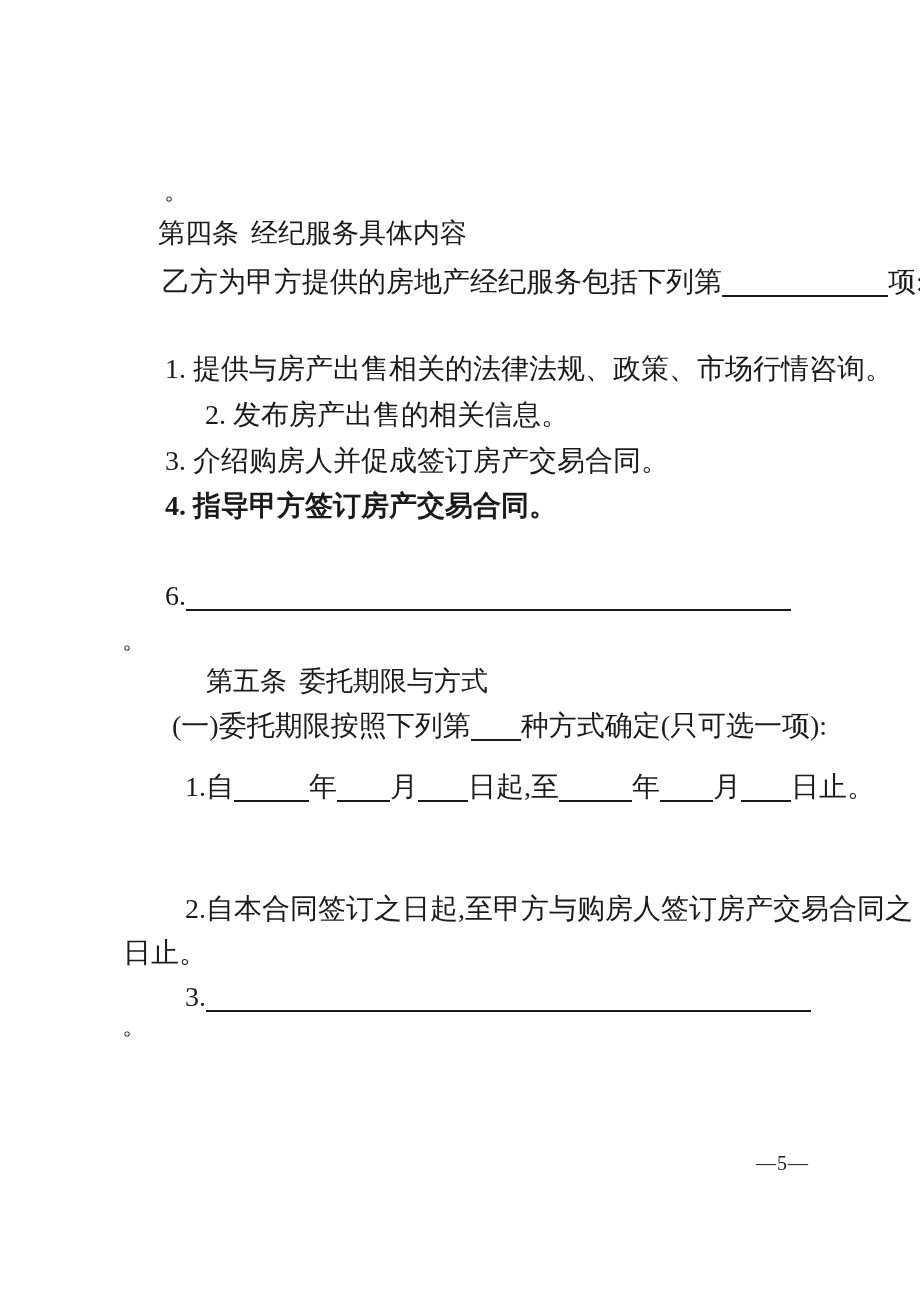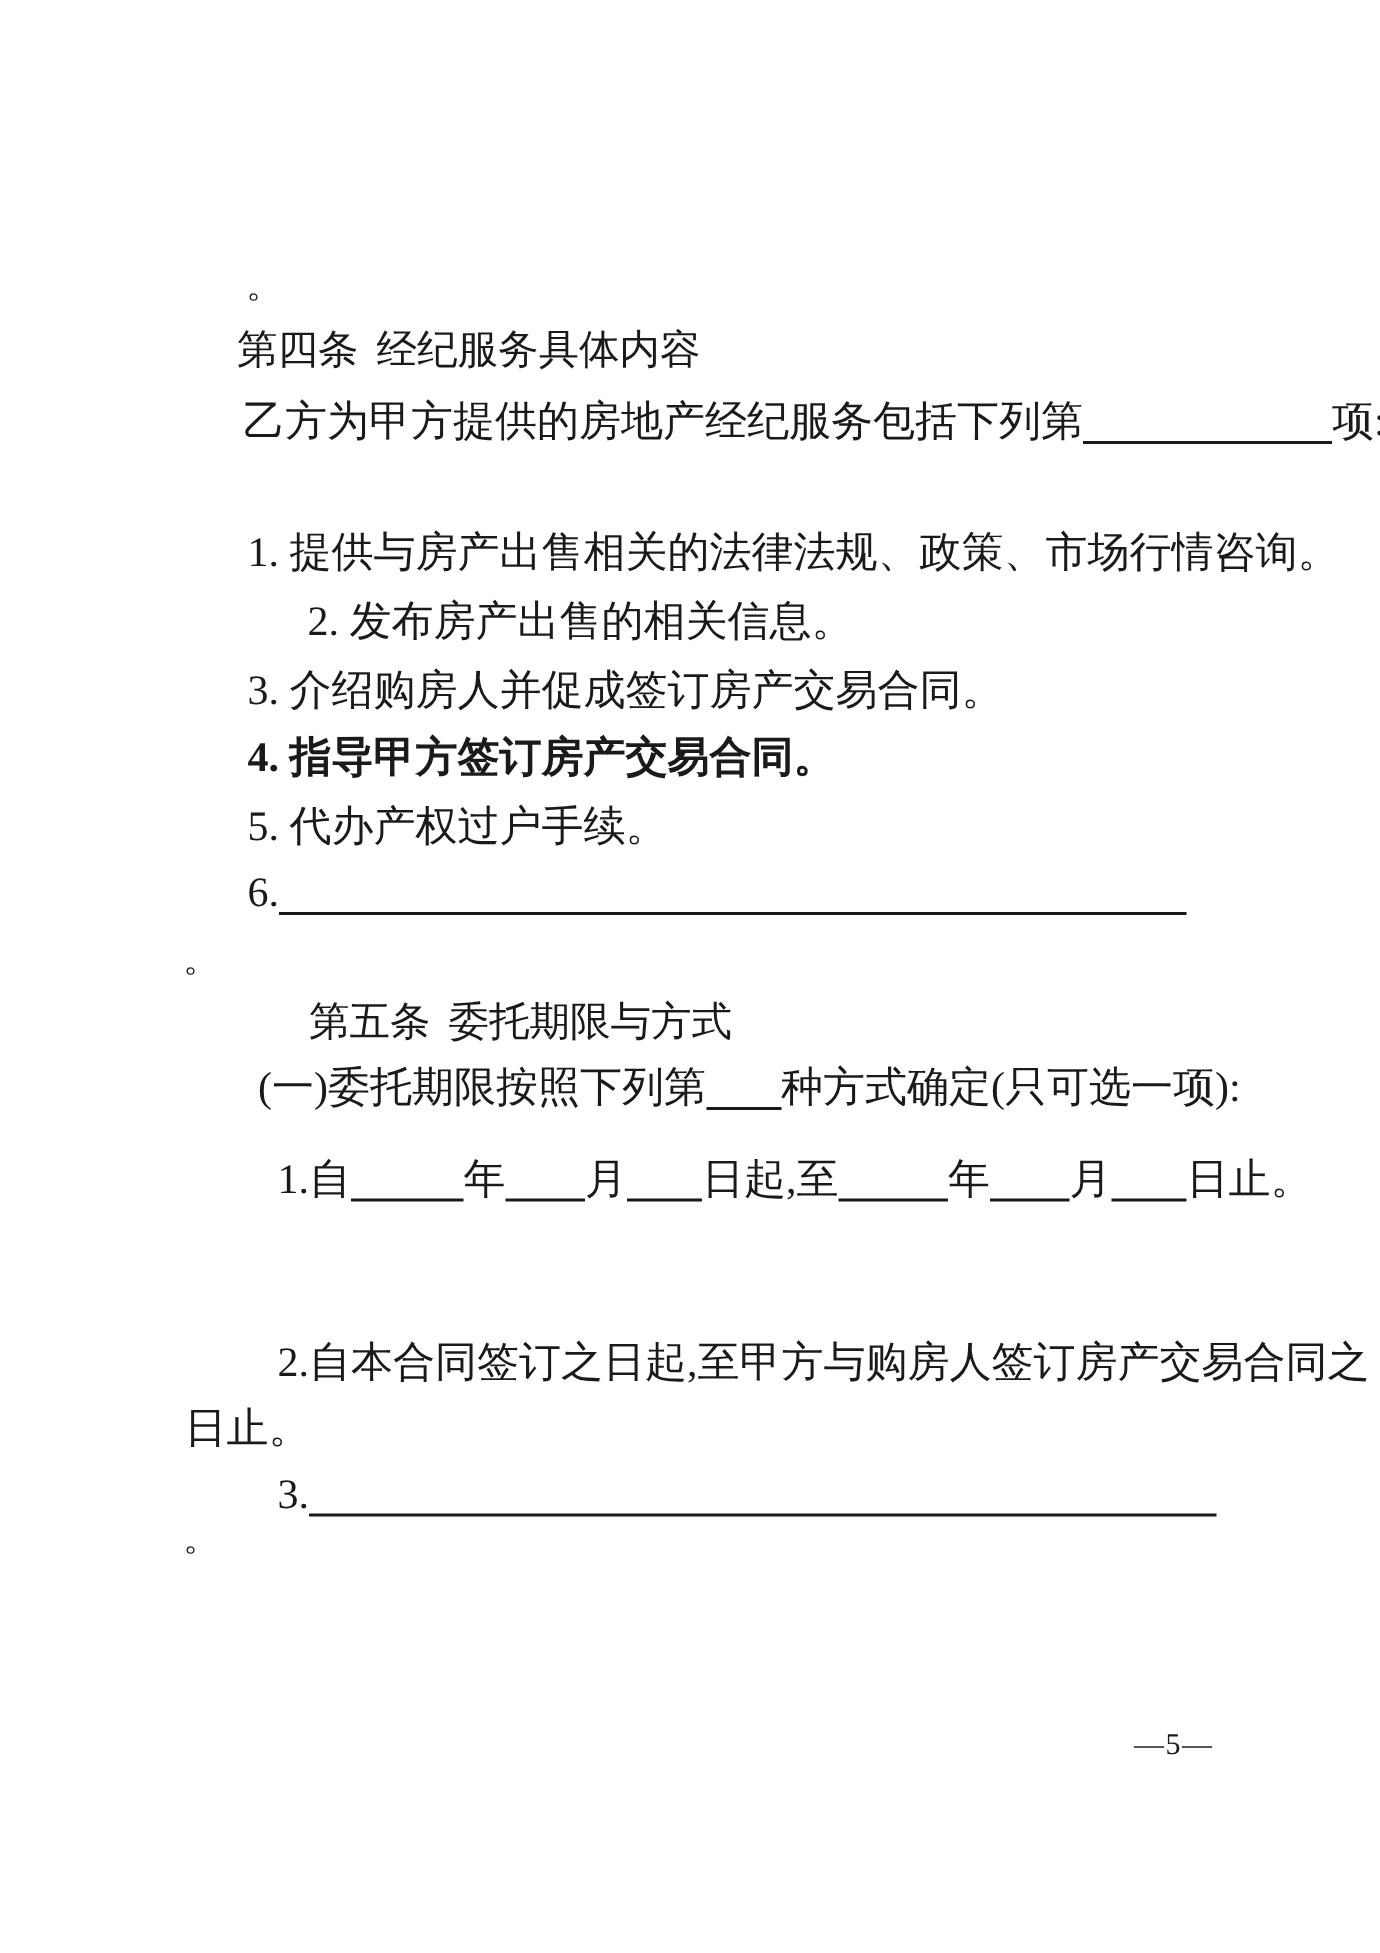--- a/index.html
+++ b/index.html
@@ -57,21 +57,20 @@
   </div>
 
   <div class="line" style="left:162px;top:266px;">
     <span>乙方为甲方提供的房地产经纪服务包括下列第</span><span class="blank bw166"></span><span>项:</span>
   </div>
 
   <div class="line" style="left:165px;top:353px;">1. 提供与房产出售相关的法律法规、政策、市场行情咨询。</div>
   <div class="line" style="left:165px;top:399px;margin-left:40px;">2. 发布房产出售的相关信息。</div>
   <div class="line" style="left:165px;top:445px;text-align:right;">3. 介绍购房人并促成签订房产交易合同。</div>
   <div class="line" style="left:165px;top:490px;font-weight:bold;">4. 指导甲方签订房产交易合同。</div>
-  <div class="line" style="left:165px;top:536px;">5. 代办产权过户手续。</div>
 
   <div class="line" style="left:165px;top:580px;">
     <span>6.</span><span class="blank bw605"></span>
   </div>
 
   <div class="line stray" style="left:122px;top:627px;">。</div>
 
   <div class="line heading" style="left:170px;top:666px;margin-left:36px;">
     <span>第五条</span><span class="title">委托期限与方式</span>
   </div>

